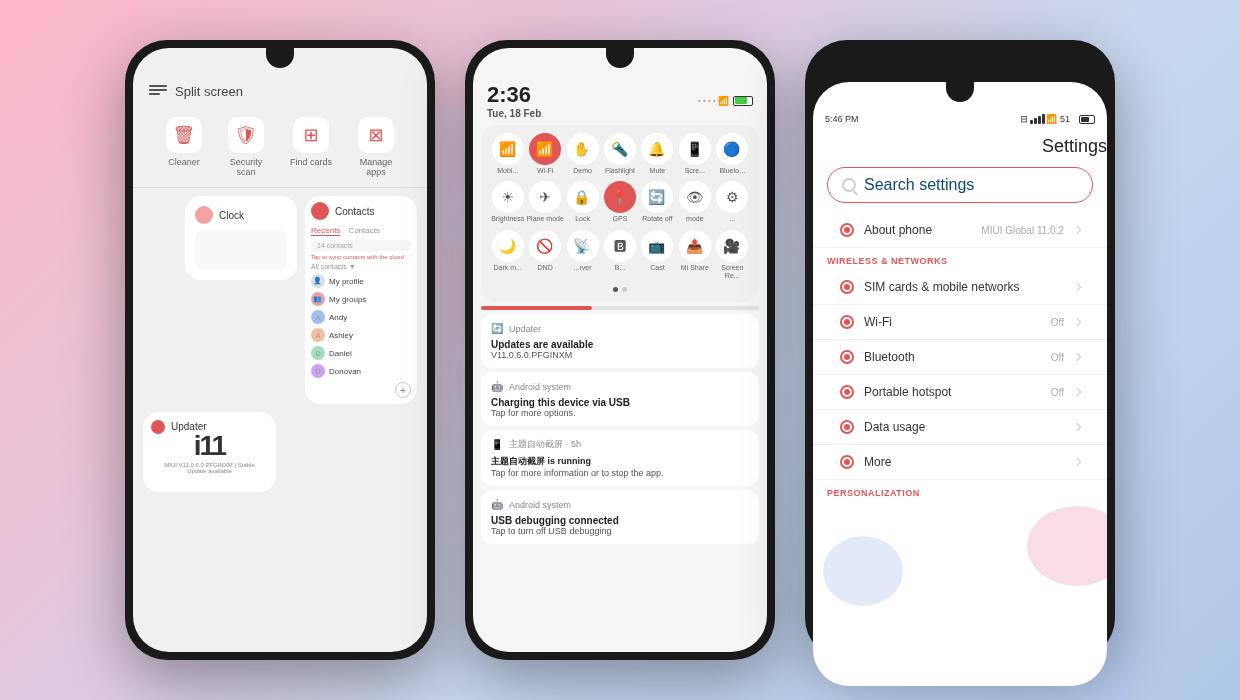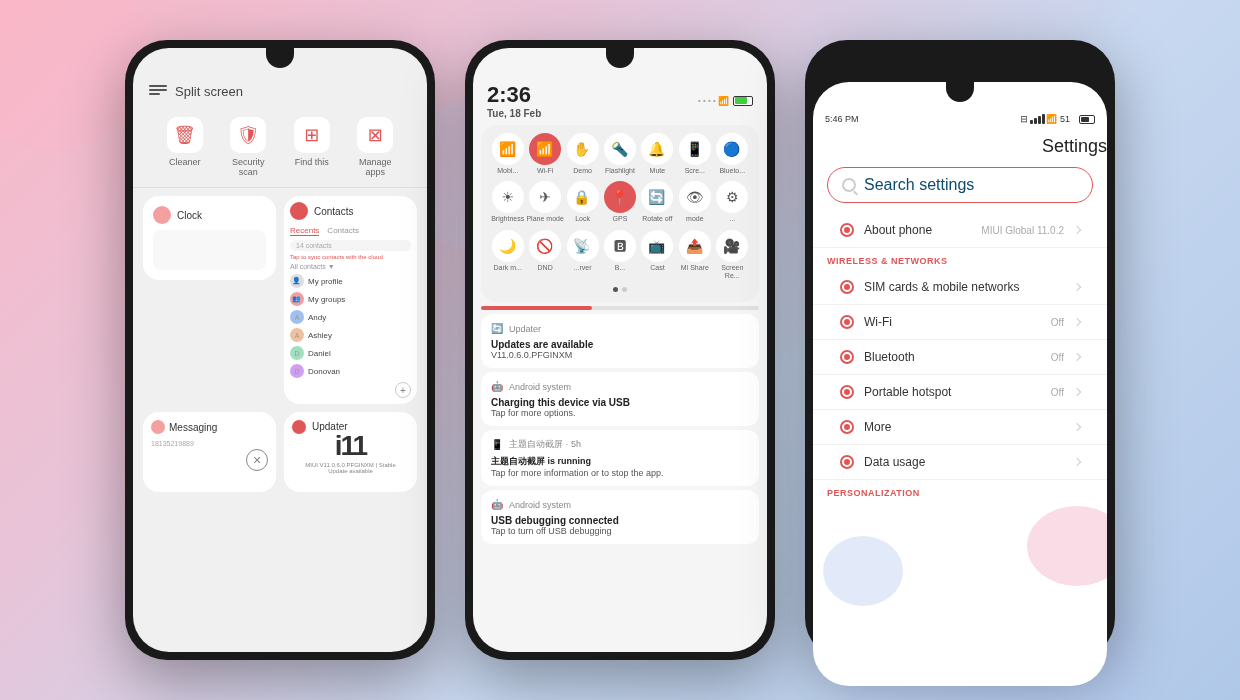--- a/index.html
+++ b/index.html
@@ -128,20 +128,21 @@
       font-size: 9px;
       color: #666;
       text-align: center;
     }
 
     .p1-apps-grid {
       display: grid;
       grid-template-columns: 1fr 1fr;
       gap: 8px;
       padding: 8px 10px;
+      margin-left: 42px;
     }
 
     .p1-app-card {
       background: #fff;
       border-radius: 16px;
       padding: 10px;
       display: flex;
       flex-direction: column;
     }
 
@@ -625,21 +626,21 @@
         <div class="p1-action">
           <div class="p1-action-icon red">🗑</div>
           <span class="p1-action-label">Cleaner</span>
         </div>
         <div class="p1-action">
           <div class="p1-action-icon red">🛡</div>
           <span class="p1-action-label">Security<br>scan</span>
         </div>
         <div class="p1-action">
           <div class="p1-action-icon red">⊞</div>
-          <span class="p1-action-label">Find this</span>
+          <span class="p1-action-label">Find cards</span>
         </div>
         <div class="p1-action">
           <div class="p1-action-icon red">⊠</div>
           <span class="p1-action-label">Manage<br>apps</span>
         </div>
       </div>
 
       <div class="p1-apps-grid">
 
         <div class="p1-app-card">
@@ -689,30 +690,20 @@
             <span class="contact-name">Donovan</span>
           </div>
           <div style="display:flex;justify-content:flex-end;margin-top:2px;">
             <div style="width:16px;height:16px;border-radius:50%;border:1.5px solid #ccc;display:flex;align-items:center;justify-content:center;font-size:10px;color:#888;">+</div>
           </div>
         </div>
       </div>
 
       <div class="p1-bottom-cards">
 
-        <div class="p1-bottom-card">
-          <div class="p1-bottom-card-header">
-            <div class="p1-app-dot" style="background:#f5a0a0;width:14px;height:14px;"></div>
-            <span class="p1-app-name">Messaging</span>
-          </div>
-          <div style="font-size:7px;color:#aaa;padding:2px 0;">18135219889</div>
-          <div style="display:flex;justify-content:flex-end;">
-            <div style="width:22px;height:22px;border-radius:50%;border:1.5px solid #888;display:flex;align-items:center;justify-content:center;font-size:11px;color:#888;">✕</div>
-          </div>
-        </div>
 
         <div class="p1-bottom-card" style="position:relative;display:flex;flex-direction:column;align-items:center;justify-content:center;">
           <div class="p1-app-dot red" style="width:14px;height:14px;position:absolute;top:8px;left:8px;"></div>
           <span style="position:absolute;top:9px;left:28px;font-size:10px;color:#333;font-weight:500;">Updater</span>
           <div class="i11-logo">i11</div>
           <div class="p1-version-text">MIUI V11.0.6.0.PFGINXM | Stable<br>Update available</div>
         </div>
       </div>
     </div>
   </div>
@@ -946,26 +937,26 @@
 
       <div class="p3-list-item">
         <div class="p3-radio"></div>
         <span class="p3-item-label">Portable hotspot</span>
         <span class="p3-item-value">Off</span>
         <div class="p3-chevron"></div>
       </div>
 
       <div class="p3-list-item">
         <div class="p3-radio"></div>
-        <span class="p3-item-label">More</span>
+        <span class="p3-item-label">Data usage</span>
         <div class="p3-chevron"></div>
       </div>
 
       <div class="p3-list-item">
         <div class="p3-radio"></div>
-        <span class="p3-item-label">Data usage</span>
+        <span class="p3-item-label">More</span>
         <div class="p3-chevron"></div>
       </div>
 
       <div class="p3-section-label">PERSONALIZATION</div>
     </div>
   </div>
 </div>
 
 </body></html>

